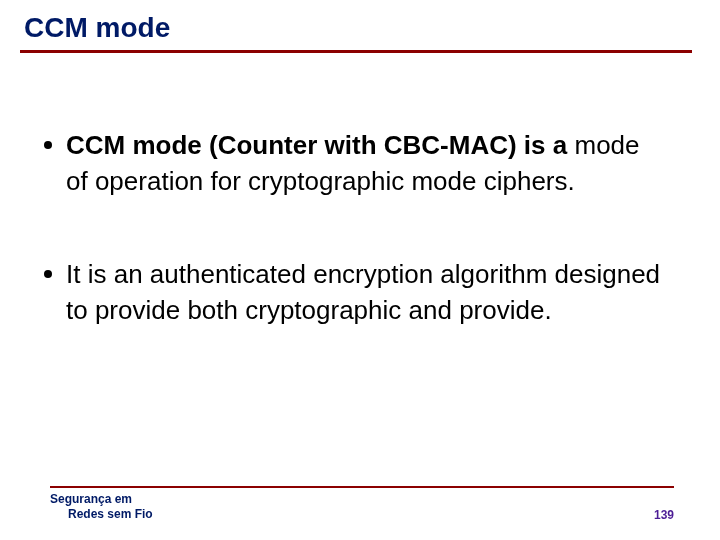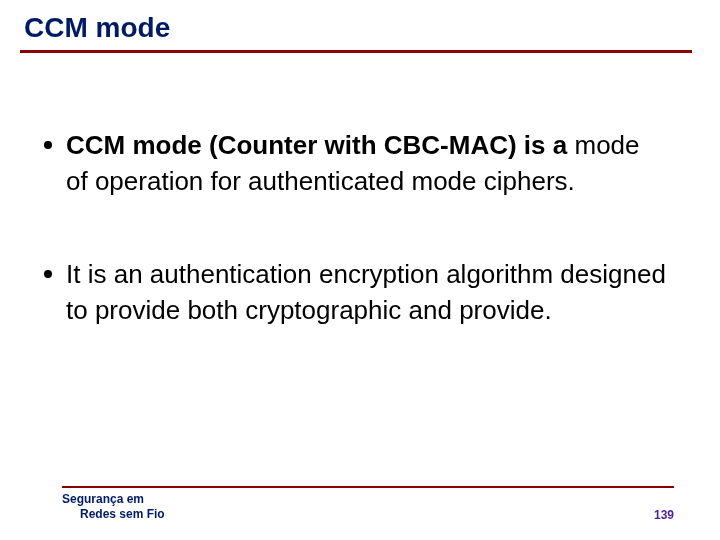--- a/index.html
+++ b/index.html
@@ -44,21 +44,21 @@
   }
   .bullet-text {
     font-size: 26px;
     line-height: 1.4;
     font-weight: 400;
   }
   .b { font-weight: 700; }
   .u { }
   .footer {
     position: absolute;
-    left: 16px; right: 0; bottom: 18px;
+    left: 4px; right: 0; bottom: 18px;
     padding: 0 46px 0 46px;
   }
   .footer-rule {
     border: none;
     border-top: 2px solid #8b0000;
     margin-bottom: 4px;
   }
   .footer-row {
     display: flex;
     justify-content: space-between;
@@ -82,25 +82,25 @@
 
 <div class="slide">
   <div class="title-area">
     <h1 class="title">CCM mode</h1>
     <hr class="title-rule">
   </div>
 
   <div class="content">
     <div class="bullet">
       <div class="dot"></div>
-      <div class="bullet-text" id="b0"><span class="b">CCM mode</span><span class="b"> </span><span class="b">(Counter with&nbsp;</span><span class="b u">CBC-MAC</span><span class="b">) is a&nbsp;</span><span class="u">mode of operation</span><span> for authenticated </span><span class="u">mode ciphers</span><span>.</span></div>
+      <div class="bullet-text" id="b0"><span class="b">CCM mode</span><span class="b"> </span><span class="b">(Counter with&nbsp;</span><span class="b u">CBC-MAC</span><span class="b">) is a&nbsp;</span><span class="u">mode of operation</span><span> for cryptographic </span><span class="u">mode ciphers</span><span>.</span></div>
     </div>
     <div class="bullet">
       <div class="dot"></div>
-      <div class="bullet-text" id="b1"><span>It is an </span><span class="u">authentication encryption</span><span> algorithm designed to provide both </span><span class="u">cryptographic</span><span> and </span><span class="u">provide</span><span>.</span></div>
+      <div class="bullet-text" id="b1"><span>It is an </span><span class="u">authenticated encryption</span><span> algorithm designed to provide both </span><span class="u">cryptographic</span><span> and </span><span class="u">provide</span><span>.</span></div>
     </div>
   </div>
 
   <div class="footer">
     <hr class="footer-rule">
     <div class="footer-row">
       <div class="footer-left">
         <span>Segurança em</span><br>
         <span class="l2">Redes sem Fio</span>
       </div>

